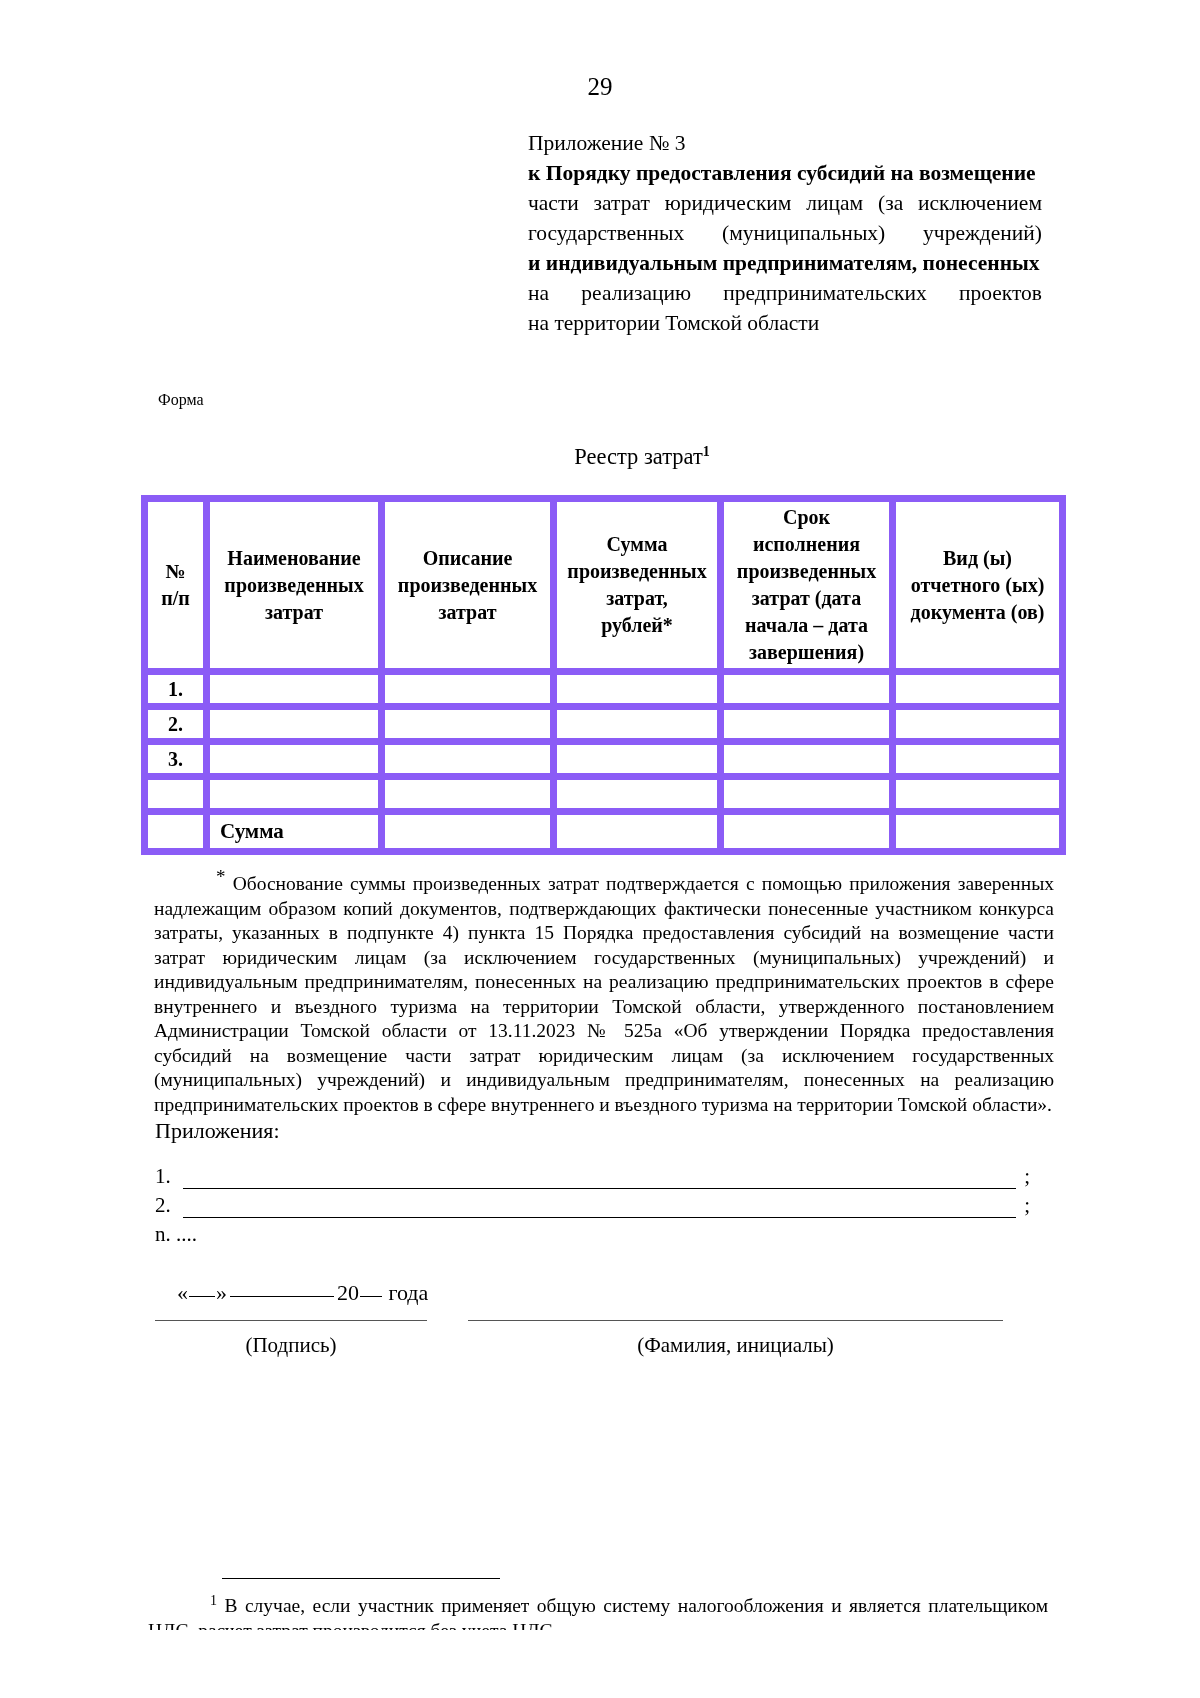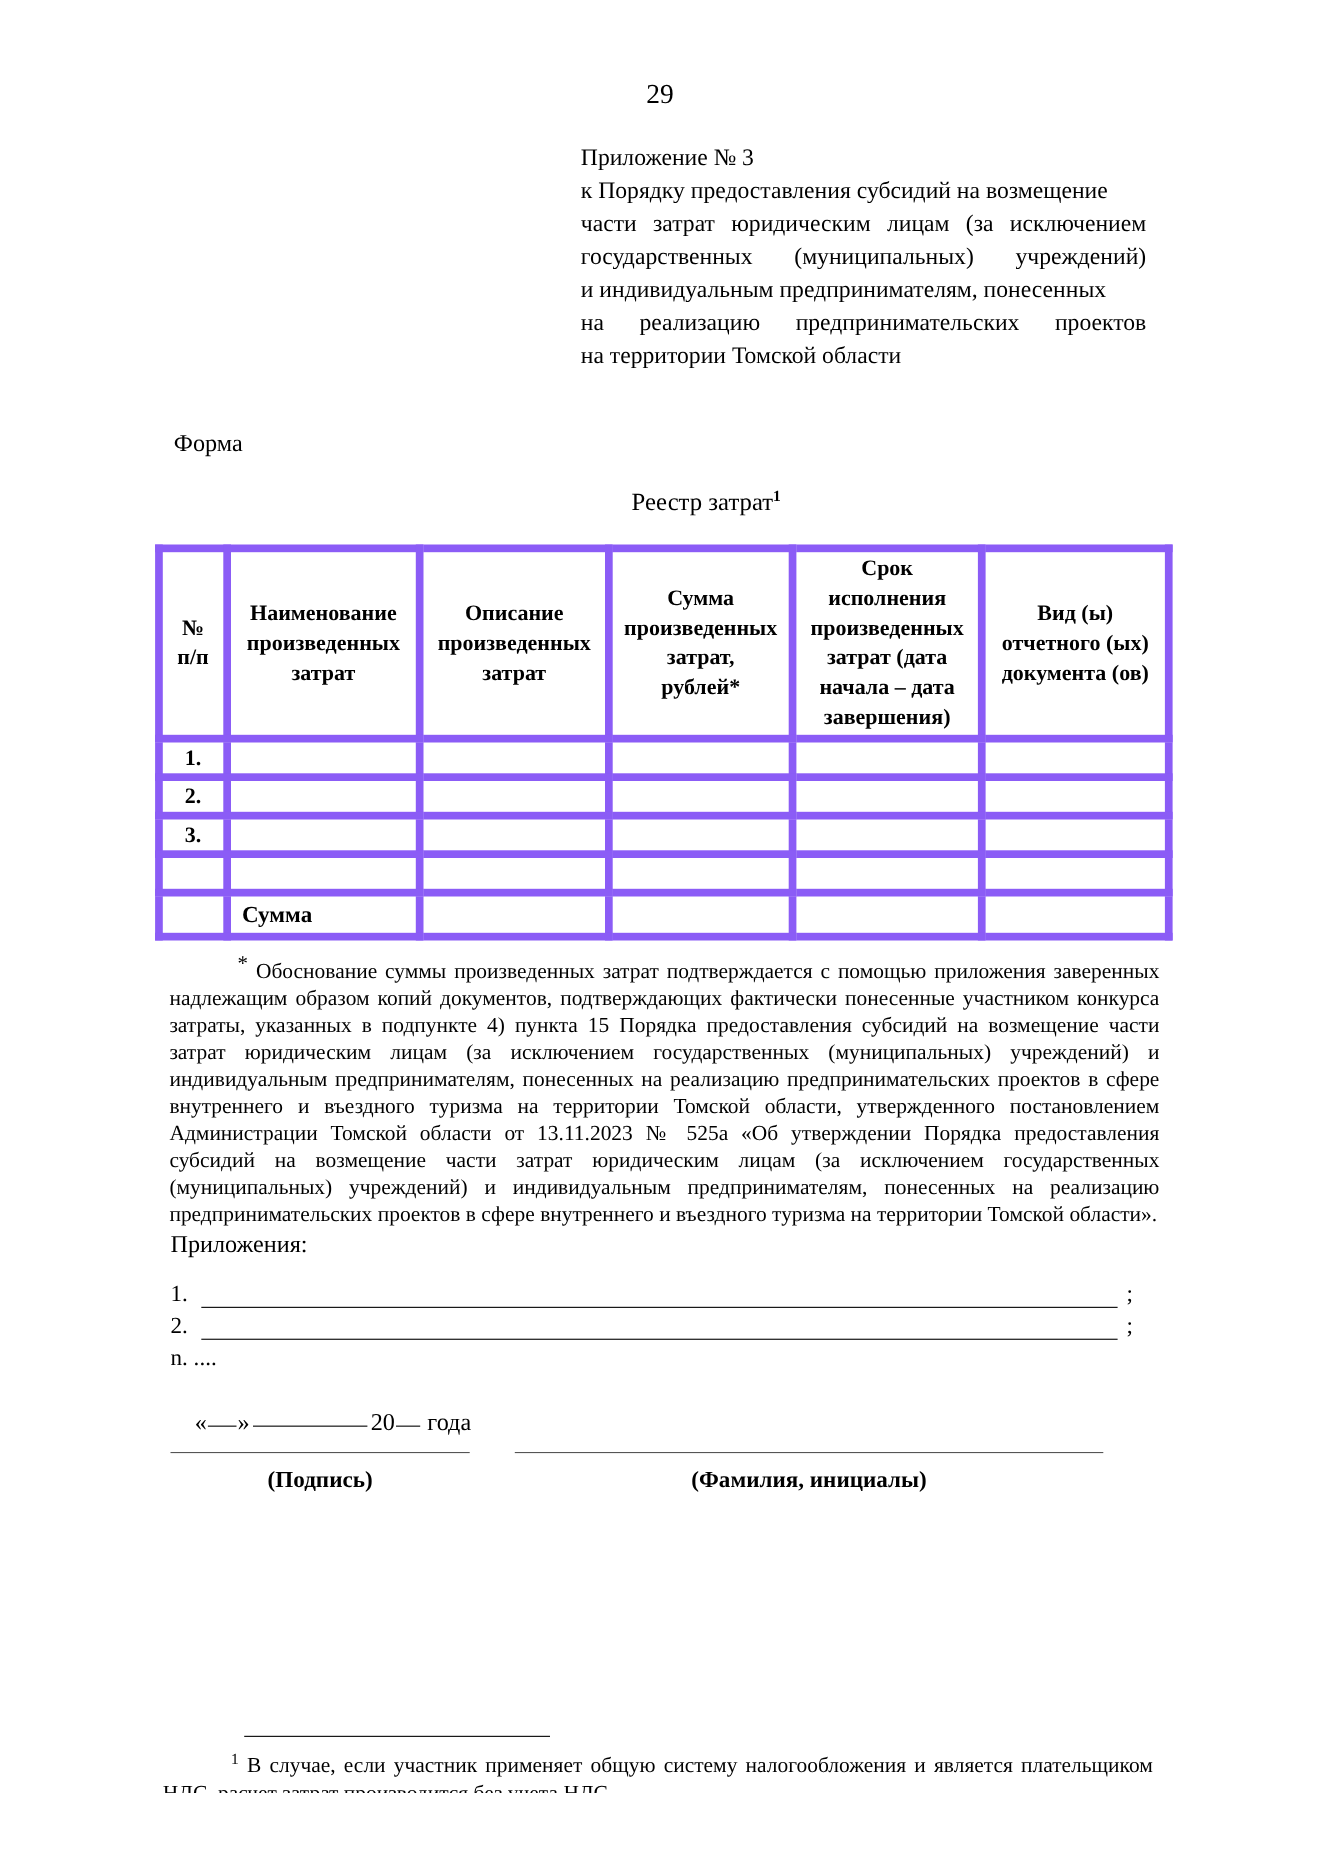--- a/index.html
+++ b/index.html
@@ -48,32 +48,33 @@
   }
   .appendix-block .first-line {
     text-align: left;
   }
   .appendix-block p {
     margin: 0;
   }
   .appendix-block .just {
     text-align: justify;
     text-align-last: left;
+    font-weight: bold;
   }
   .appendix-block .just-full {
     text-align: justify;
     text-align-last: justify;
   }
 
   
   .form-word {
     position: absolute;
     top: 392px;
     left: 158px;
-    font-size: 22px;
+    font-size: 16px;
     line-height: 1;
   }
 
   
   .doc-title {
     position: absolute;
     top: 446px;
     left: 0;
     width: 1200px;
     text-align: center;
@@ -220,21 +221,20 @@
     vertical-align: 3px;
   }
 
   
   .sign-area {
     position: absolute;
     top: 1320px;
     left: 155px;
     width: 870px;
     height: 90px;
-    font-weight: bold;
   }
   .sign-col {
     position: absolute;
     top: 0;
   }
   .sign-col.left  { left: 0;   width: 272px; }
   .sign-col.right { left: 313px; width: 535px; }
   .sign-rule {
     border-top: 1.6px solid #555;
     width: 100%;

